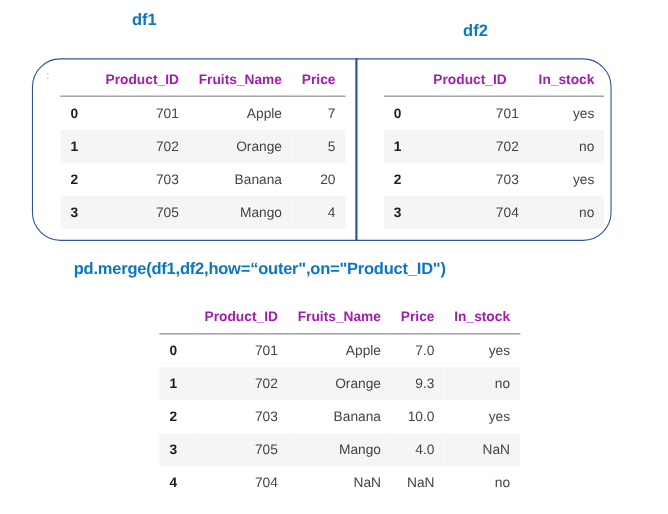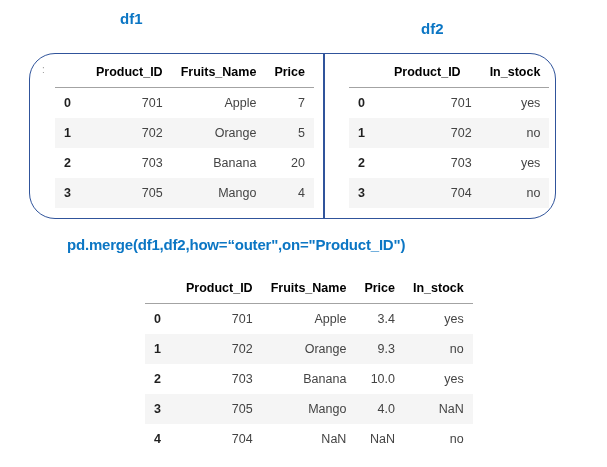--- a/index.html
+++ b/index.html
@@ -60,21 +60,21 @@
     font-size: 12.5px;
     color: #444444;
   }
   table.df th, table.df td {
     padding: 8px 9px;
     text-align: right;
     white-space: nowrap;
   }
   table.df thead th {
     font-weight: 700;
-    color: #000000;
+    color: #a21caf;
     border-bottom: 1px solid #a3a3a3;
     vertical-align: bottom;
   }
   table.df tbody th.idx {
     font-weight: 700;
     color: #1f1f1f;
     text-align: left;
     padding-right: 16px;
   }
   table.df tbody tr:nth-child(even) { background: #f5f5f5; }
@@ -176,21 +176,21 @@
           <th class="col-1">Fruits_Name</th>
           <th class="col-2">Price</th>
           <th class="col-3">In_stock</th>
         </tr>
       </thead>
       <tbody>
         <tr>
           <th class="idx">0</th>
           <td class="col-0">701</td>
           <td class="col-1">Apple</td>
-          <td class="col-2">3.4</td>
+          <td class="col-2">7.0</td>
           <td class="col-3">yes</td>
         </tr>
         <tr>
           <th class="idx">1</th>
           <td class="col-0">702</td>
           <td class="col-1">Orange</td>
           <td class="col-2">9.3</td>
           <td class="col-3">no</td>
         </tr>
         <tr>

